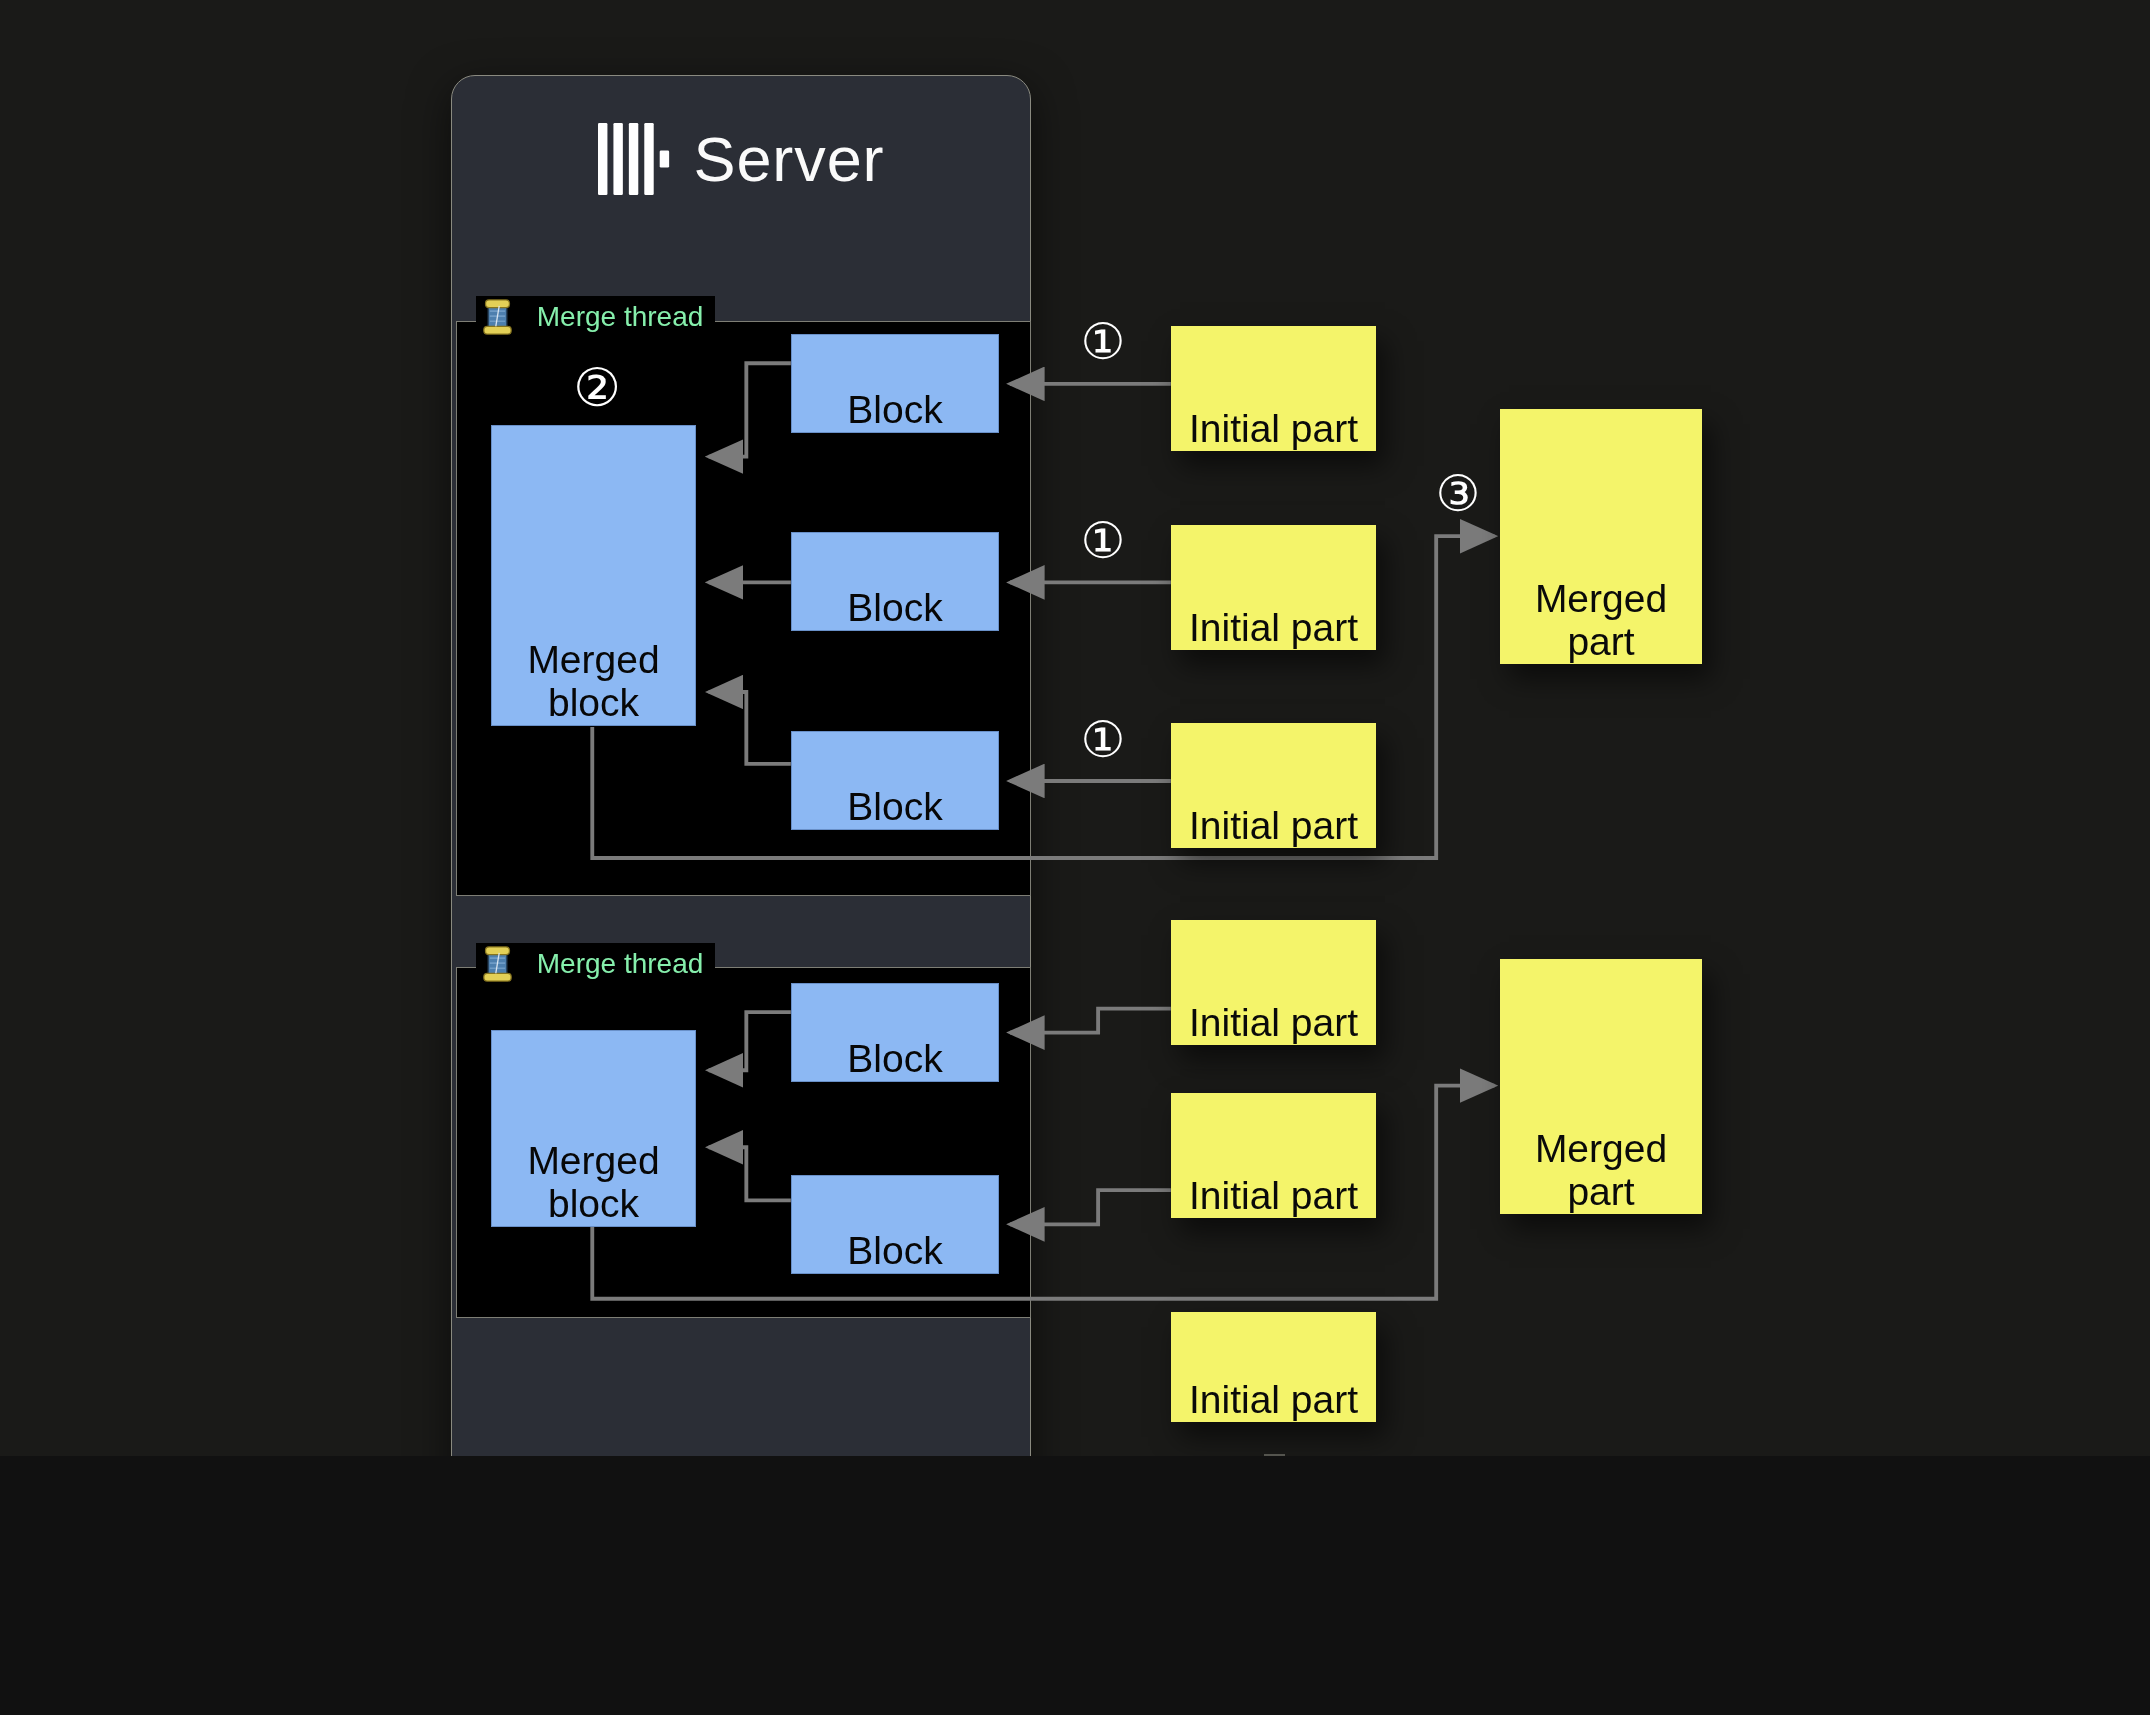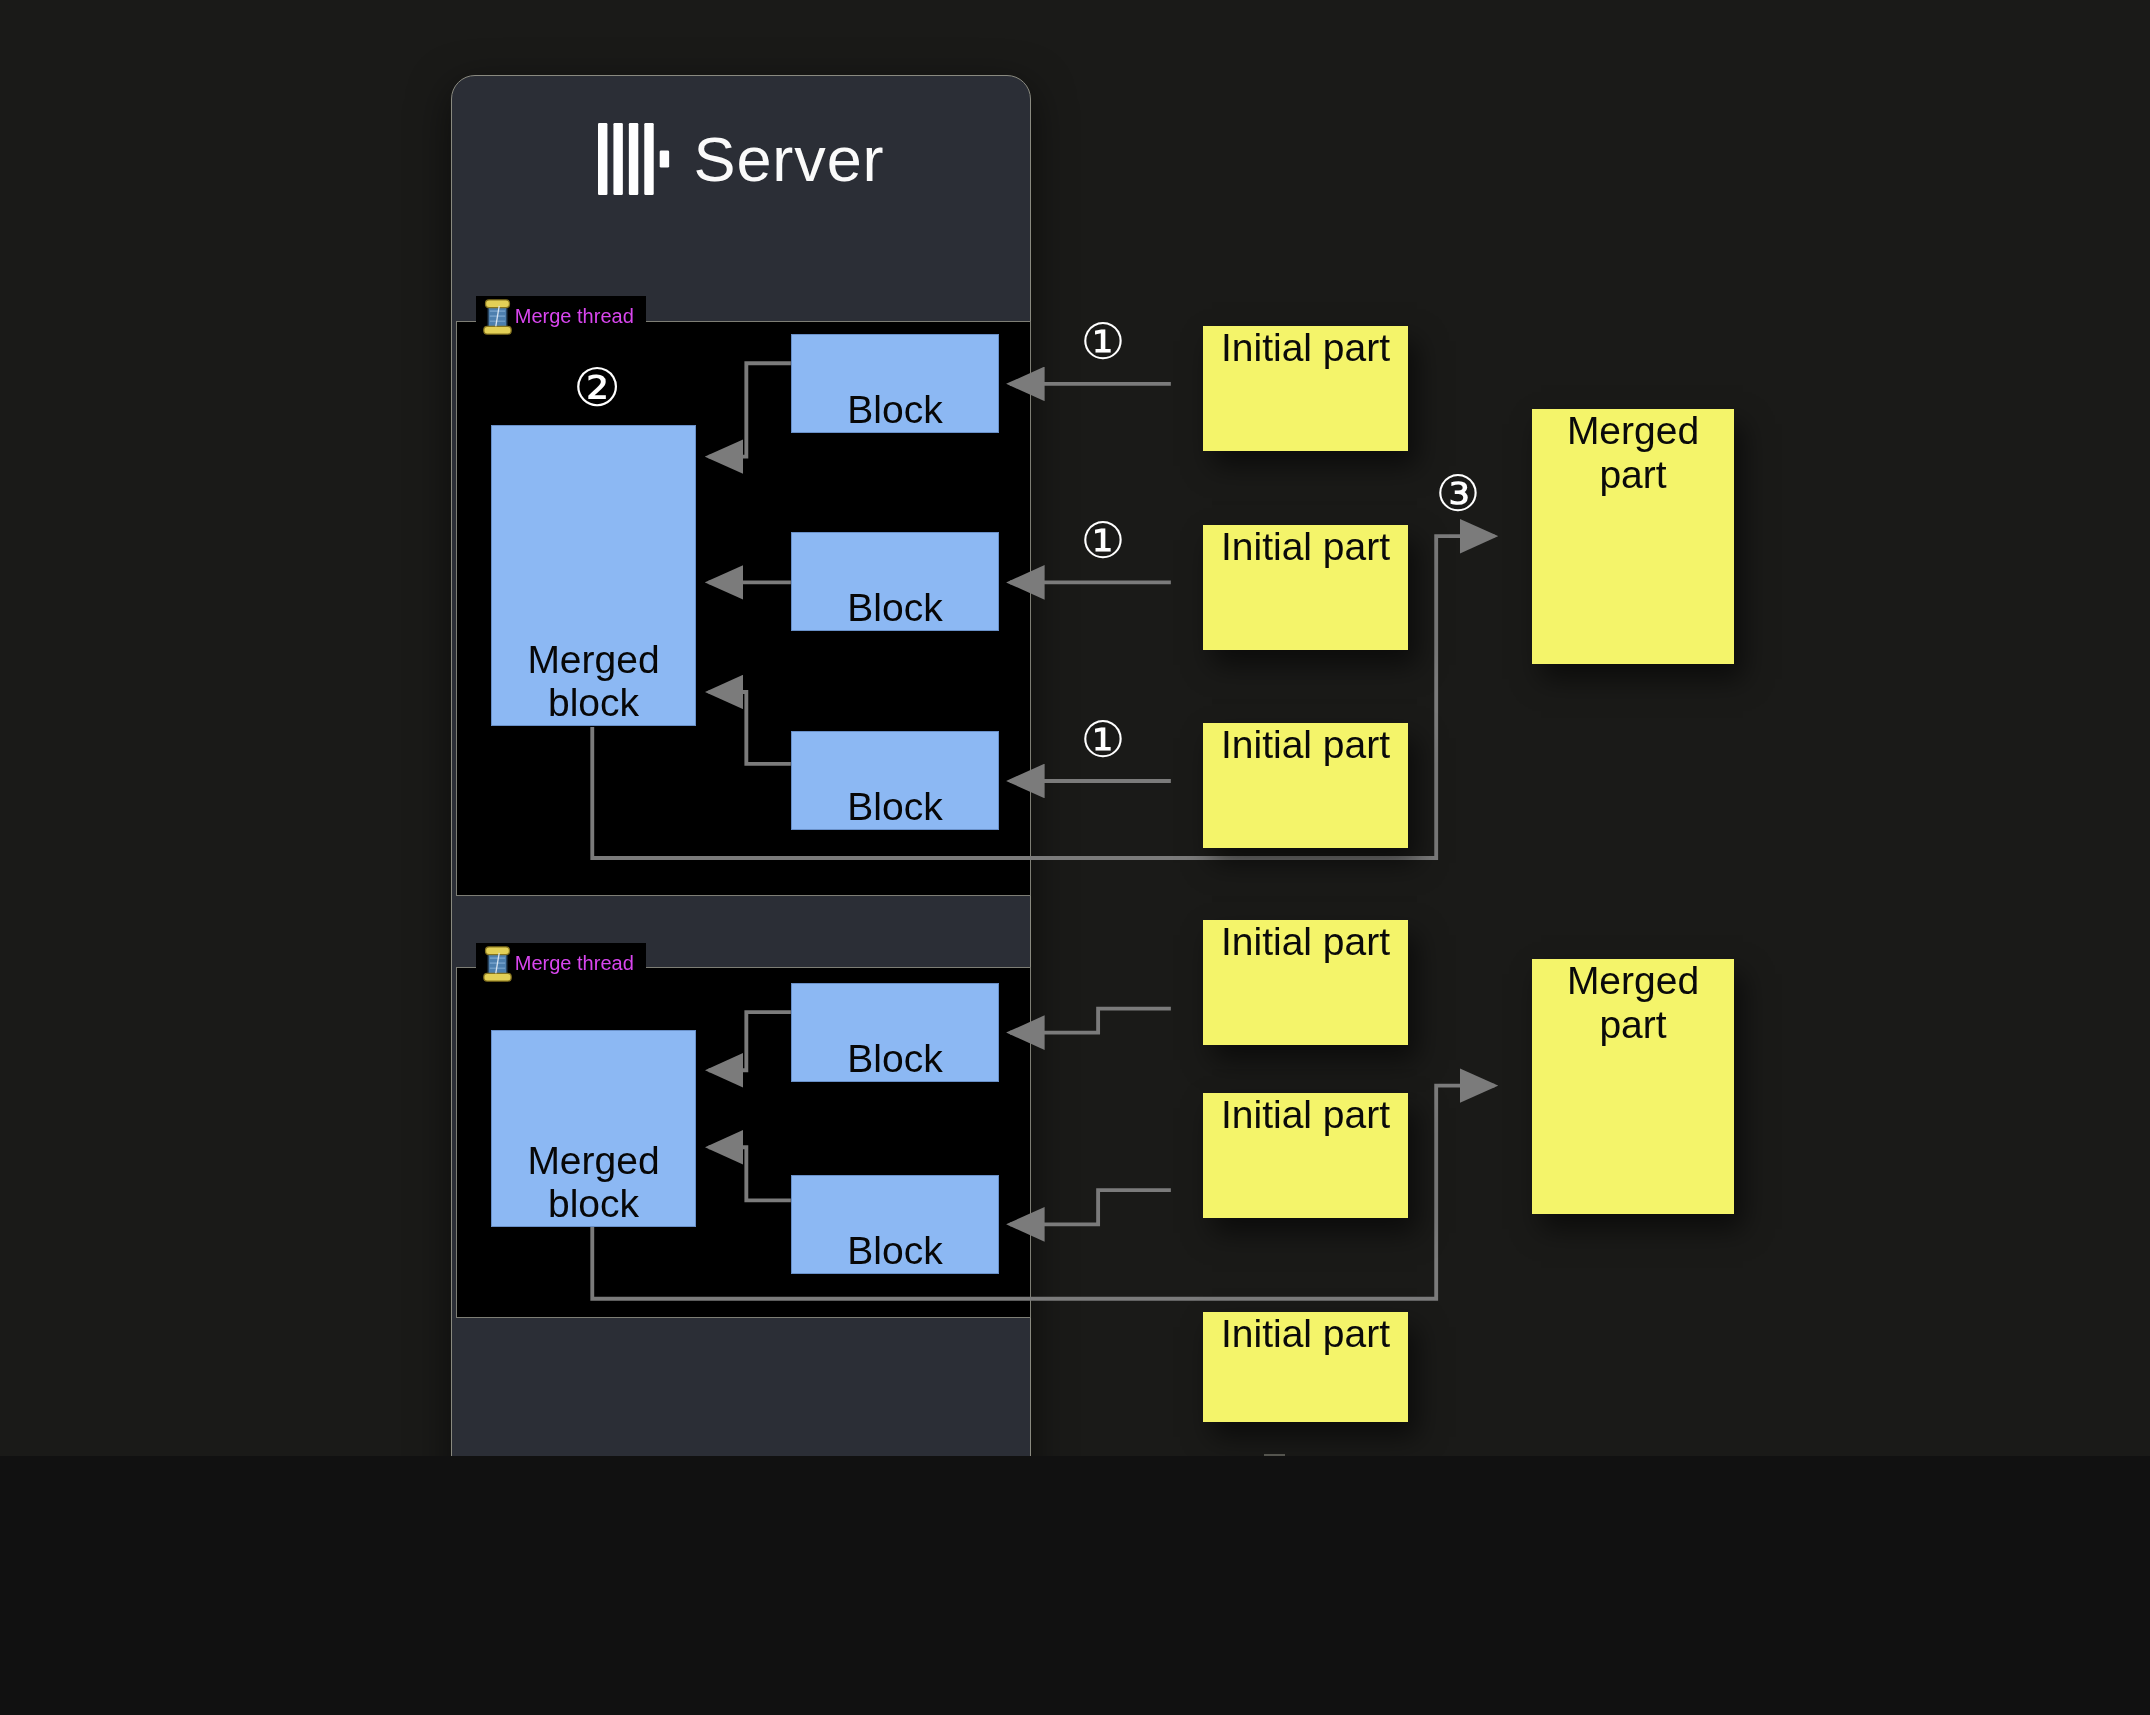--- a/index.html
+++ b/index.html
@@ -21,39 +21,38 @@
   }
   .server-title{color:#fafafa;font-size:63px;letter-spacing:0.9px;}
   
   .thread-box{
     position:absolute;left:456px;width:575px;background:#000;
     border:1.7px solid #7e7e75;box-sizing:border-box;
   }
   .thread-box.t1{top:321px;height:575px;}
   .thread-box.t2{top:967px;height:351px;}
   .thread-label{
-    position:absolute;display:flex;align-items:center;gap:3px;
+    position:absolute;display:flex;align-items:center;gap:25px;
     background:#000;padding:2.6px 12px 2.6px 6.8px;
-    color:#d946ef;font-size:20px;white-space:nowrap;
+    color:#86efac;font-size:28px;white-space:nowrap;
   }
   .thread-label.l1{left:476px;top:296px;}
   .thread-label.l2{left:476px;top:943px;}
   
   .bluebox{
     position:absolute;background:#8cb8f3;color:#070707;
     display:flex;align-items:flex-end;justify-content:center;text-align:center;
     font-size:39px;line-height:1.12;border:0.9px solid rgba(40,70,120,.35);
     box-sizing:border-box;
   }
   .yellowbox{
     position:absolute;background:#f4f46a;color:#0a0a0a;
-    display:flex;align-items:flex-start;justify-content:center;text-align:center;
+    display:flex;align-items:flex-end;justify-content:center;text-align:center;
     font-size:39px;line-height:1.12;
     box-shadow:8.6px 15.4px 26px rgba(0,0,0,.55);
-    margin-left:32px;
   }
   
   .mb1{left:491px;top:425px;width:205px;height:301px;}
   .b1a{left:791px;top:334px;width:208px;height:99px;}
   .b1b{left:791px;top:532px;width:208px;height:99px;}
   .b1c{left:791px;top:731px;width:208px;height:99px;}
   .ip1a{left:1171px;top:326px;width:205px;height:125px;}
   .ip1b{left:1171px;top:525px;width:205px;height:125px;}
   .ip1c{left:1171px;top:723px;width:205px;height:125px;}
   .mp1{left:1500px;top:409px;width:202px;height:255px;}

